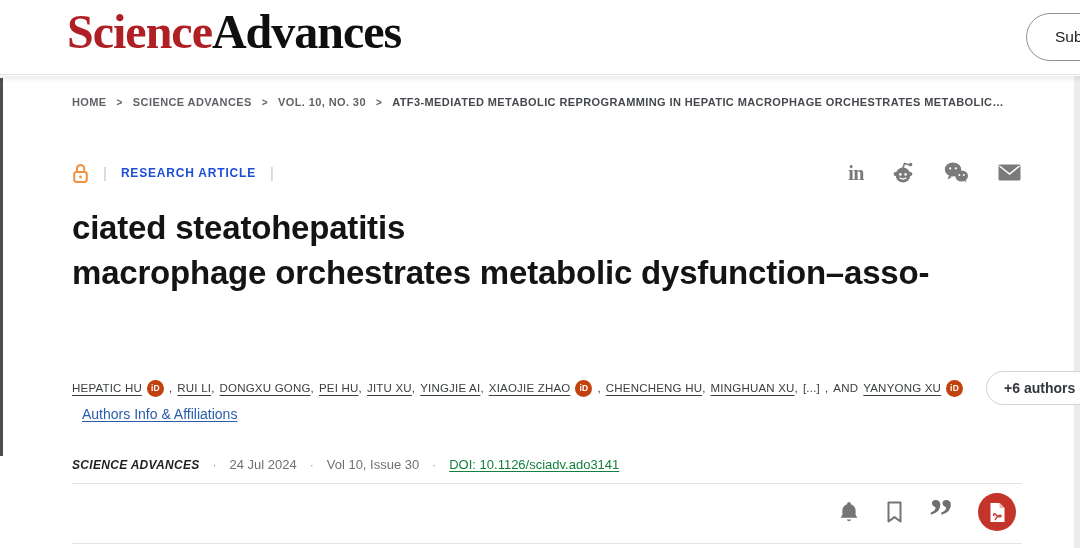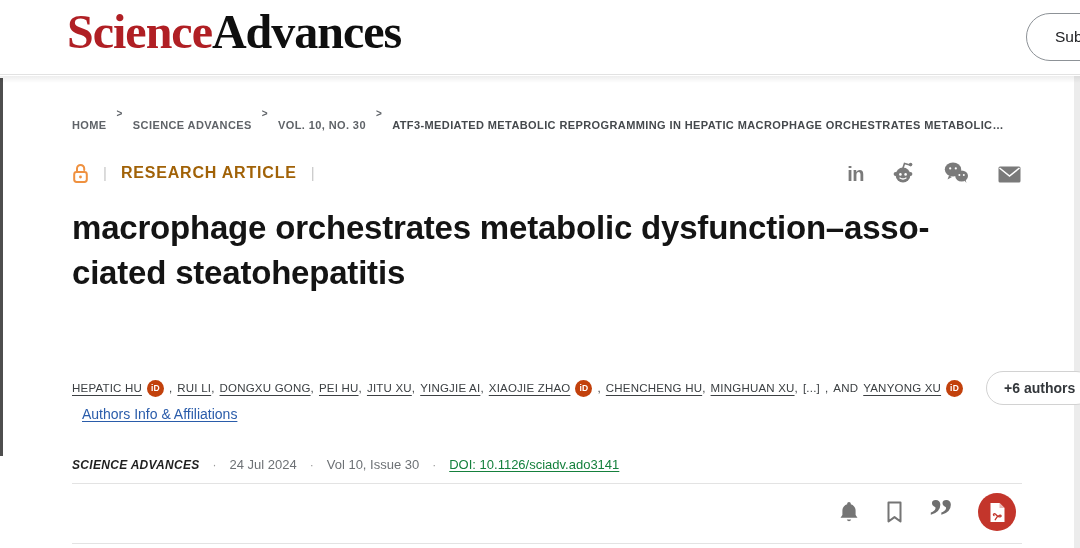--- a/index.html
+++ b/index.html
@@ -31,31 +31,31 @@
     background:linear-gradient(to bottom, rgba(0,0,0,.07), rgba(0,0,0,0)); z-index:2; }
 
   
   .left-strip{ position:absolute; left:0; top:78px; width:3px; height:378px; background:#4e4e4e; }
   .right-strip{ position:absolute; right:0; top:76px; width:6px; height:472px; background:#ececec; }
 
   
   .breadcrumb{ position:absolute; top:96px; left:72px; display:flex; gap:10px;
     align-items:center; font-size:11px; font-weight:700; color:#5f6368;
     letter-spacing:.4px; white-space:nowrap; }
-  .crumb{ cursor:pointer;margin-top:23px; }
+  .crumb{ cursor:pointer; }
   .crumb-last{ color:#45494d; }
   .crumb-sep{ font-size:10px; color:#5f6368; }
 
   
   .article-row{ position:absolute; top:161px; left:72px; width:950px;
     display:flex; align-items:center; gap:14px; }
   .pipe{ color:#c9c9c9; font-size:15px; }
-  .article-type{ font-size:16px; font-weight:700; color:#a16207; letter-spacing:.8px; }
+  .article-type{ font-size:12px; font-weight:700; color:#1d4ed8; letter-spacing:.8px; }
   .category{ font-size:12px; font-weight:700; color:#55595d; letter-spacing:.8px; }
-  .social{ margin-left:auto; display:flex; gap:27px; align-items:flex-end; color:#7a7a7a; }
+  .social{ margin-left:auto; display:flex; gap:27px; align-items:center; color:#7a7a7a;font-family:Liberation Serif, serif; }
   .linkedin{ font-size:20px; font-weight:700; color:#7a7a7a; letter-spacing:-.5px;
     line-height:20px; cursor:pointer; }
   .icon-btn{ cursor:pointer; display:flex; align-items:center; }
 
   
   .title{ position:absolute; top:205px; left:72px; width:968px; font-size:33px;
     font-weight:700; color:#141414; line-height:45px; letter-spacing:-.2px; }
   .title-line{ display:block; }
 
   
@@ -162,22 +162,22 @@
       <span class="icon-btn">
         <svg width="25" height="19" viewBox="0 0 25 19">
           <rect x="1.5" y="1.5" width="22" height="16" rx="1.5" fill="#7a7a7a"></rect>
           <path d="M2.5 3 L12.5 11 L22.5 3" stroke="#fff" stroke-width="1.6" fill="none"></path>
         </svg>
       </span>
     </span>
   </div>
 
   <h1 class="title">
+    <span class="title-line">ciated steatohepatitis</span>
     <span class="title-line">macrophage orchestrates metabolic dysfunction–asso-</span>
-    <span class="title-line">ciated steatohepatitis</span>
   </h1>
 
   <div class="authors-row">
     <a class="author">HEPATIC HU</a>
     <span class="orcid">iD</span>
     <span class="comma">,</span>
     <a class="author">RUI LI</a>
     <span class="comma">,</span>
     <a class="author">DONGXU GONG</a>
     <span class="comma">,</span>

